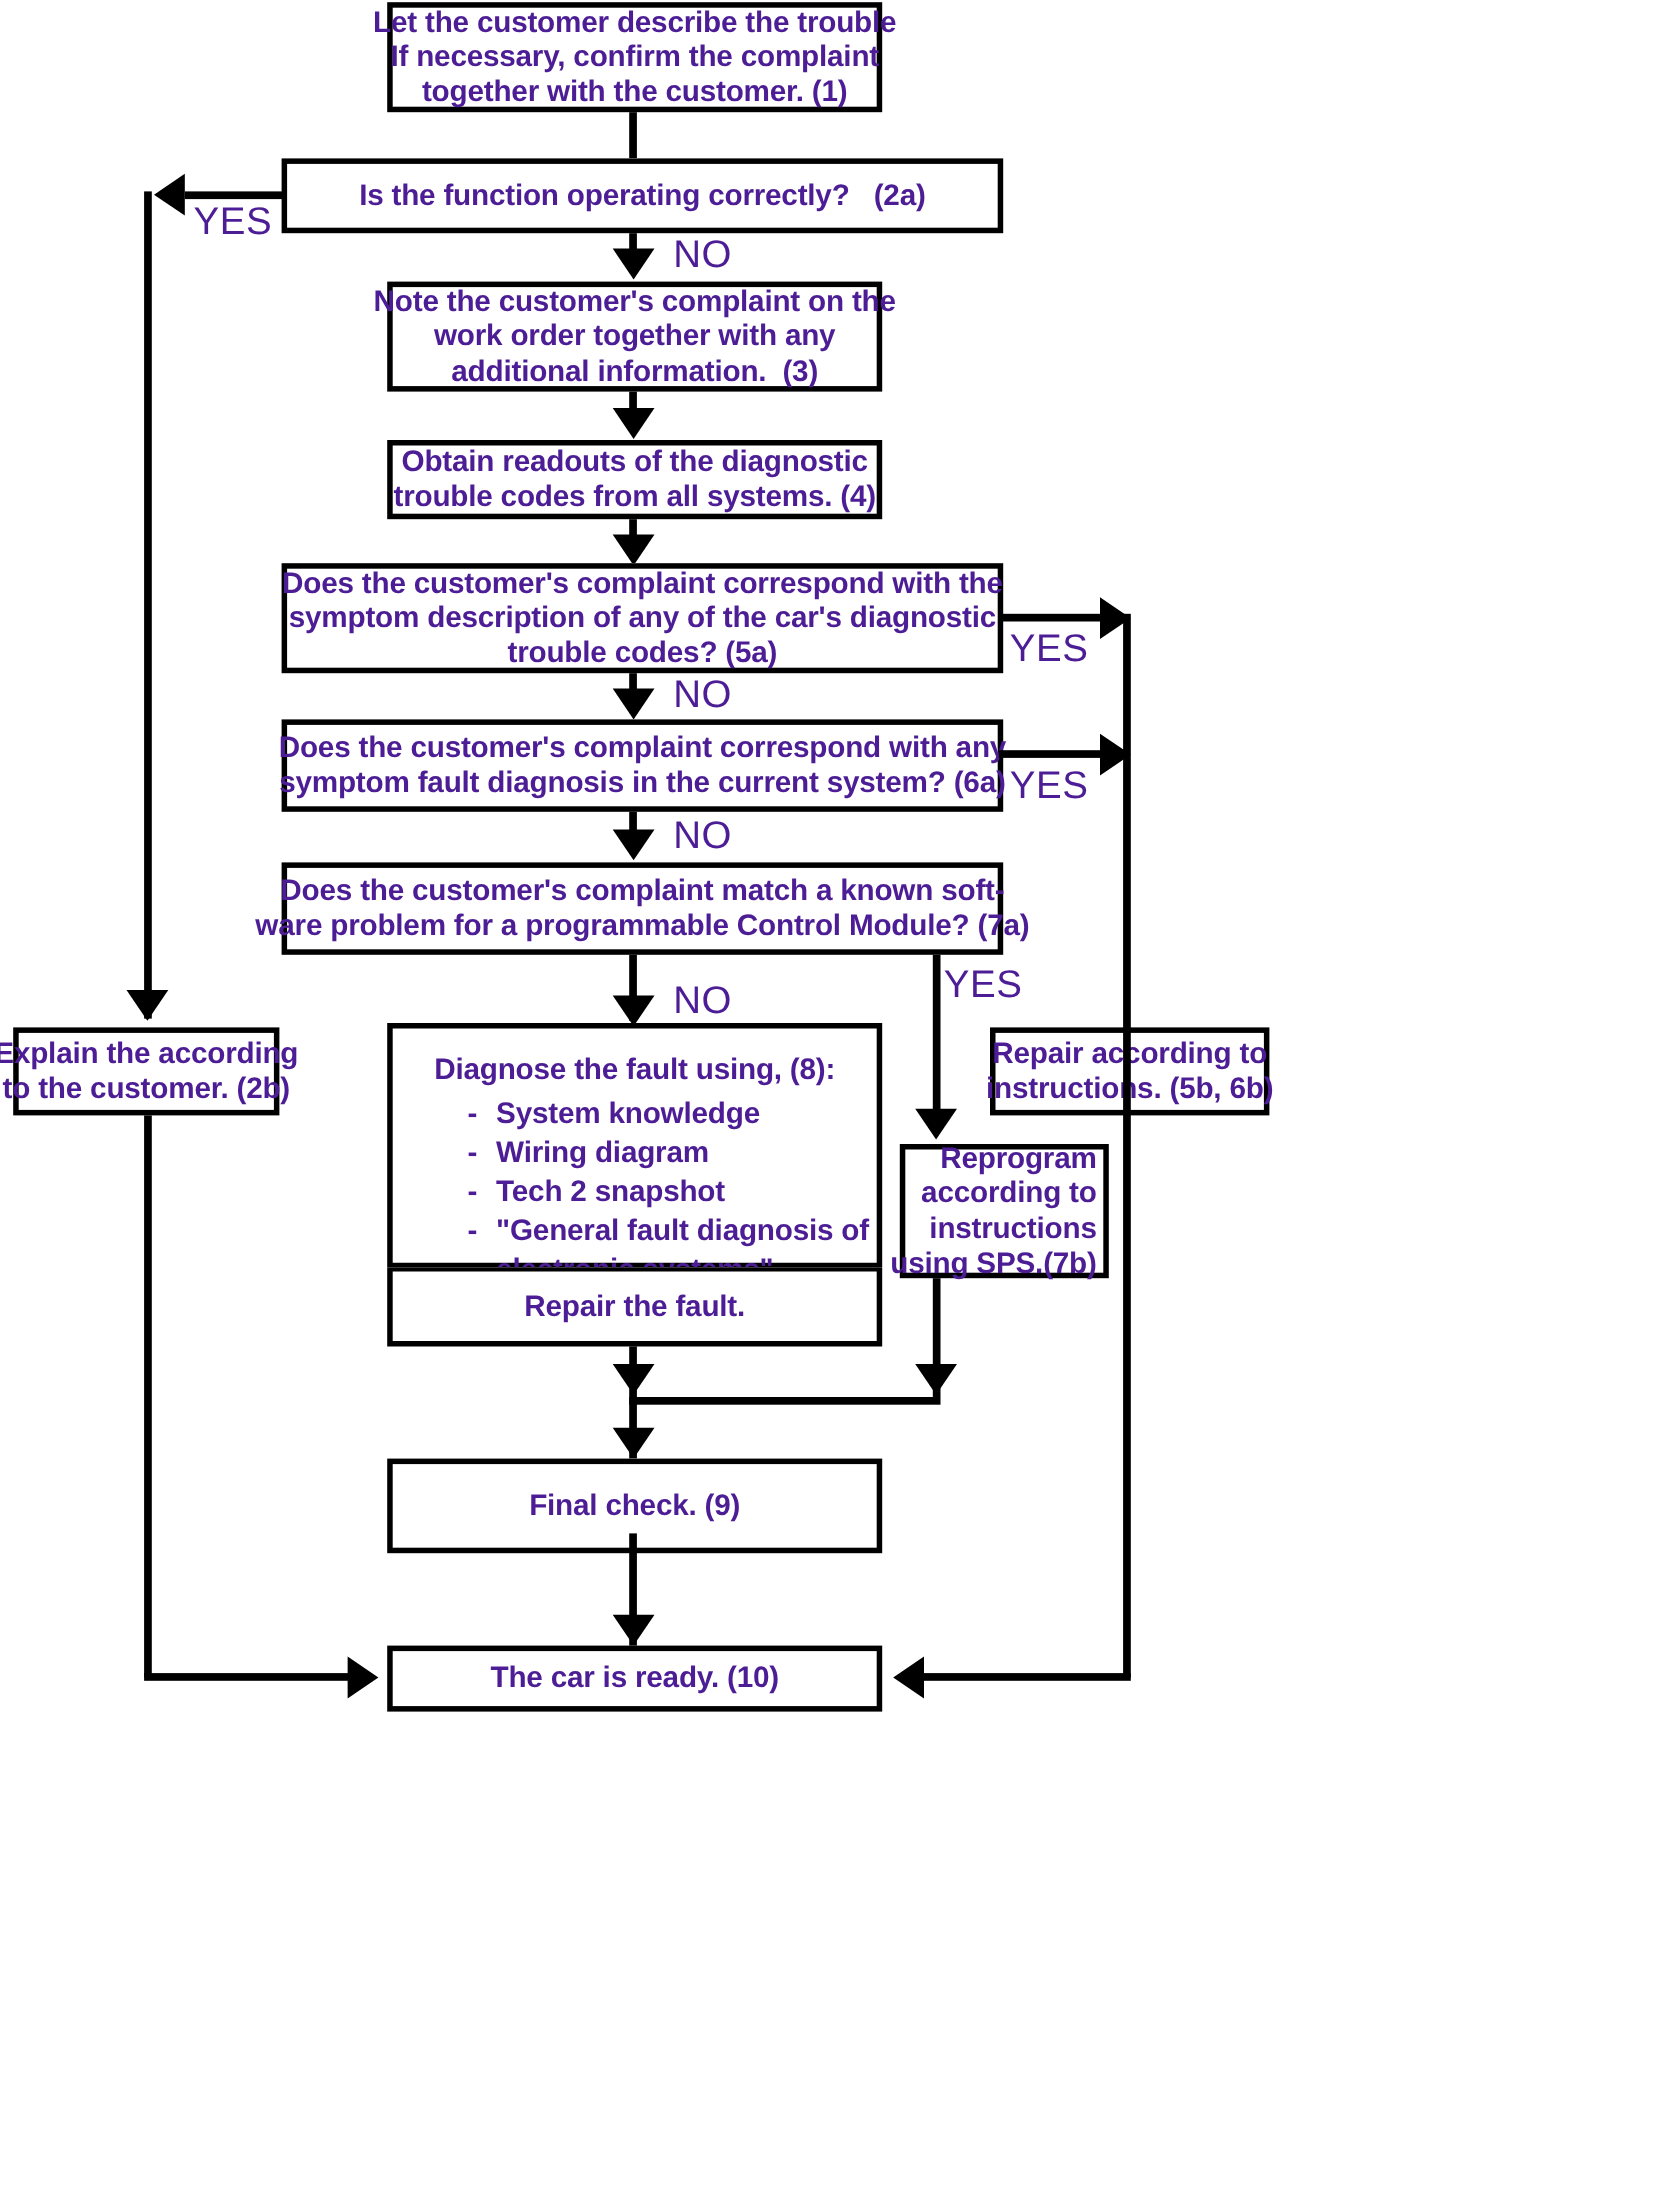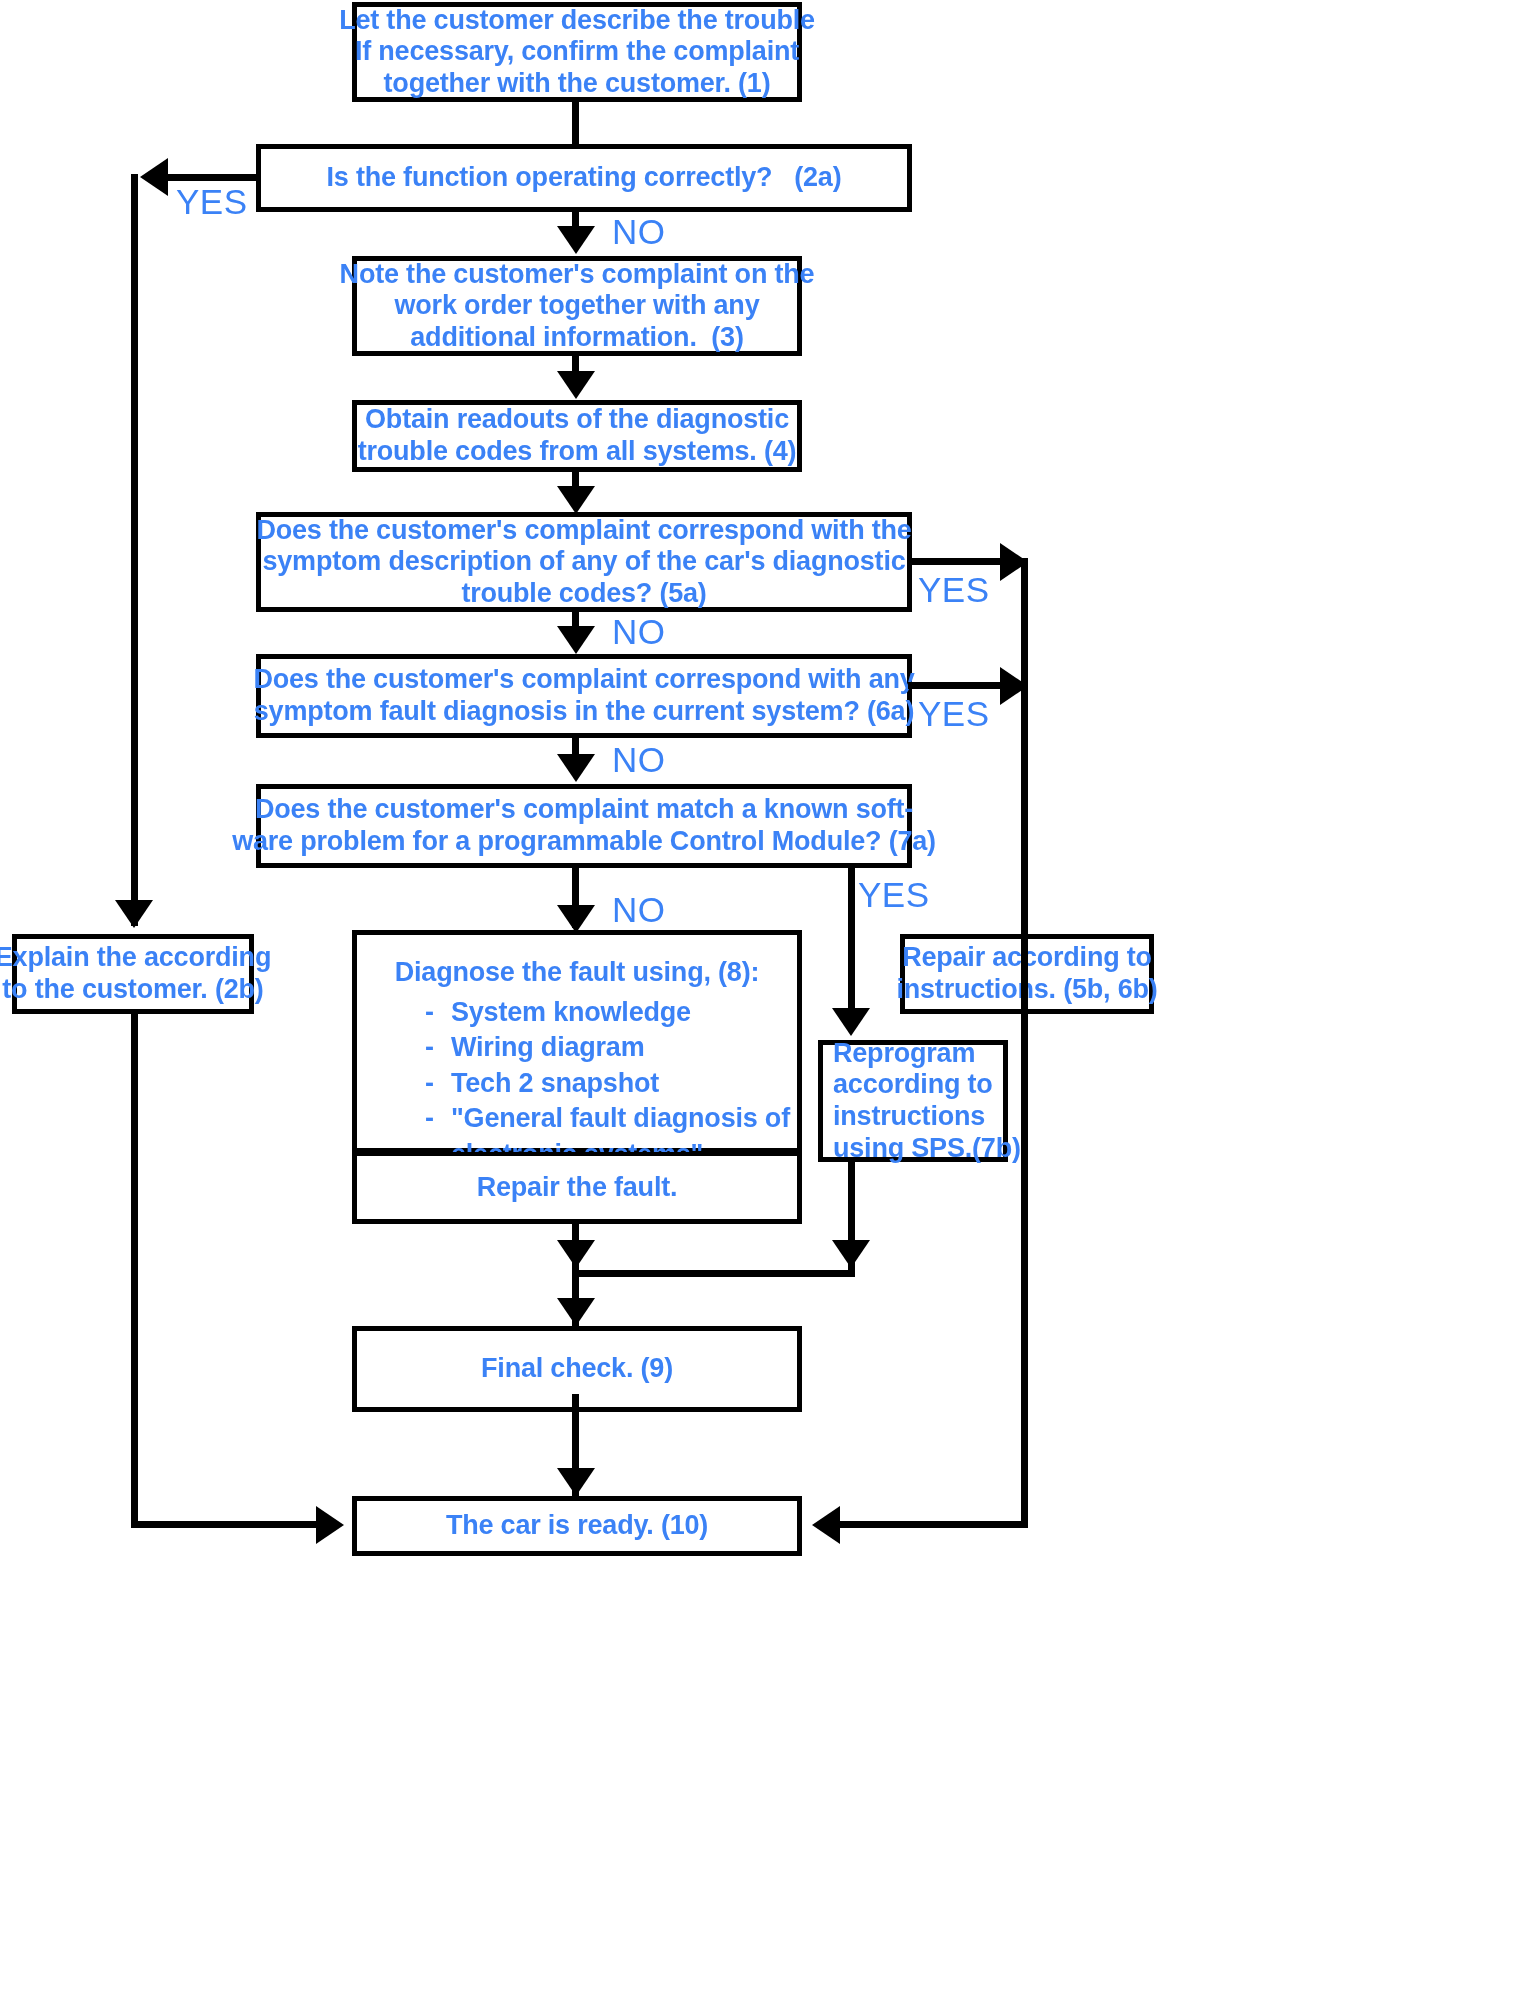--- a/index.html
+++ b/index.html
@@ -6,21 +6,21 @@
     margin: 0;
     padding: 0;
     background: #ffffff;
   }
   #canvas {
     position: relative;
     width: 1520px;
     height: 2000px;
     background: #ffffff;
     font-family: "Liberation Sans", sans-serif;
-    color: #3b82f6;
+    color: #4c1d95;
     overflow: hidden;
   }
   
   .box {
     position: absolute;
     box-sizing: border-box;
     border: 5px solid #000;
     background: #fff;
     display: flex;
     flex-direction: column;
@@ -28,21 +28,21 @@
     justify-content: center;
     text-align: center;
     font-size: 27px;
     font-weight: 700;
     line-height: 1.17;
     letter-spacing: -0.2px;
     padding: 2px 6px;
   }
   .box .ln { display: block; white-space: pre; }
   .box.left-align {
-    align-items: flex-start;
+    align-items: flex-end;
     text-align: left;
   }
   
   .vline, .hline {
     position: absolute;
     background: #000;
   }
   .arrow-down {
     position: absolute;
     width: 0; height: 0;

